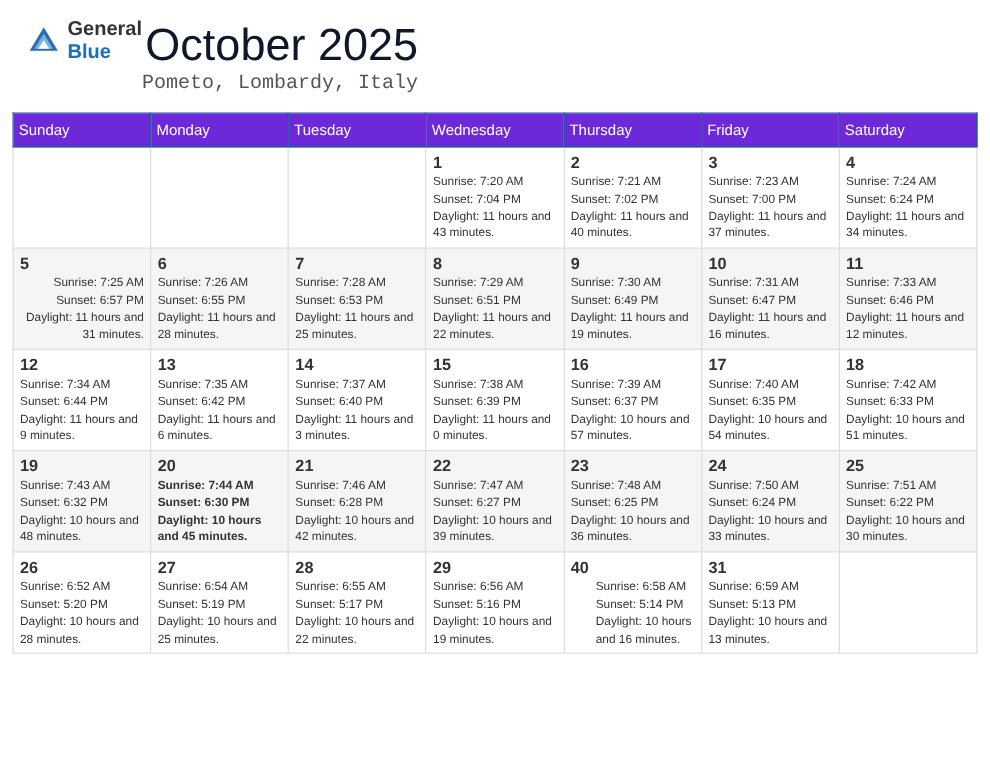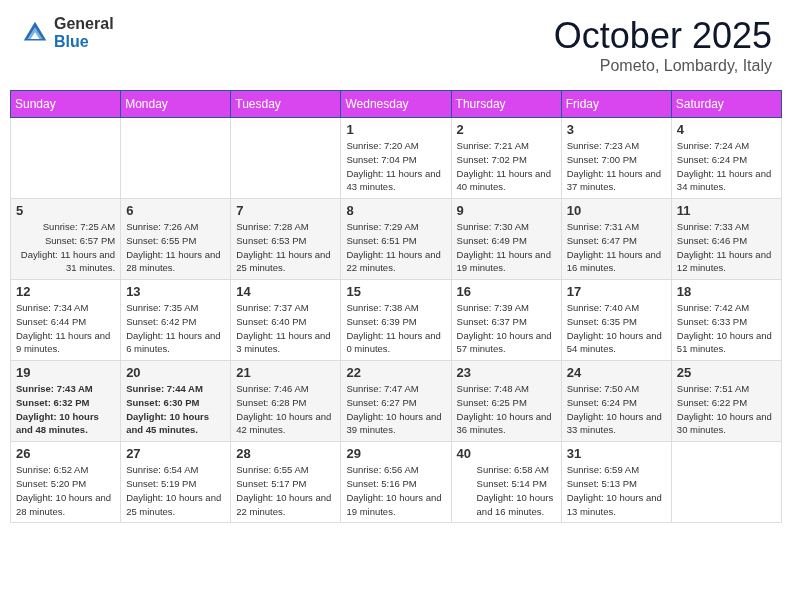--- a/index.html
+++ b/index.html
@@ -5,21 +5,20 @@
     * { box-sizing: border-box; margin: 0; padding: 0; }
     body {
       font-family: Arial, sans-serif;
       background: #fff;
       width: 792px;
       min-height: 612px;
       padding: 10px;
     }
     .header {
       display: flex;
-      justify-content: space-between;
       align-items: flex-start;
       margin-bottom: 10px;
       padding: 5px 10px;
     }
     .logo {
       display: flex;
       align-items: center;
       gap: 4px;
     }
     .logo-text {
@@ -45,28 +44,29 @@
       text-align: right;
     }
     .month-title {
       font-size: 36px;
       color: #0f172a;
       font-weight: normal;
     }
     .location {
       font-size: 16px;
       color: #555;
+      font-family: Liberation Mono, monospace;
     }
     .calendar {
       width: 100%;
       border-collapse: collapse;
       border: 1px solid #ccc;
     }
     .calendar th {
-      background: #d946ef;
+      background: #6d28d9;
       color: #fff;
       font-size: 12px;
       padding: 6px 4px;
       text-align: left;
       border: 1px solid #1e5a9c;
       font-weight: normal;
     }
     .calendar td {
       vertical-align: top;
       border: 1px solid #ddd;
@@ -241,21 +241,21 @@
         <td>
           <span class="day-num">18</span>
           <div class="day-info" style="white-space: pre-line;">Sunrise: 7:42 AM
 Sunset: 6:33 PM
 Daylight: 10 hours and 51 minutes.</div>
         </td>
       </tr>
       <tr>
         <td>
           <span class="day-num">19</span>
-          <div class="day-info" style="white-space: pre-line; font-weight: bold;">Sunrise: 7:43 AM
+          <div class="day-info" style="white-space: pre-line;">Sunrise: 7:43 AM
 Sunset: 6:32 PM
 Daylight: 10 hours and 48 minutes.</div>
         </td>
         <td>
           <span class="day-num">20</span>
           <div class="day-info" style="white-space: pre-line; font-weight: bold;">Sunrise: 7:44 AM
 Sunset: 6:30 PM
 Daylight: 10 hours and 45 minutes.</div>
         </td>
         <td>

